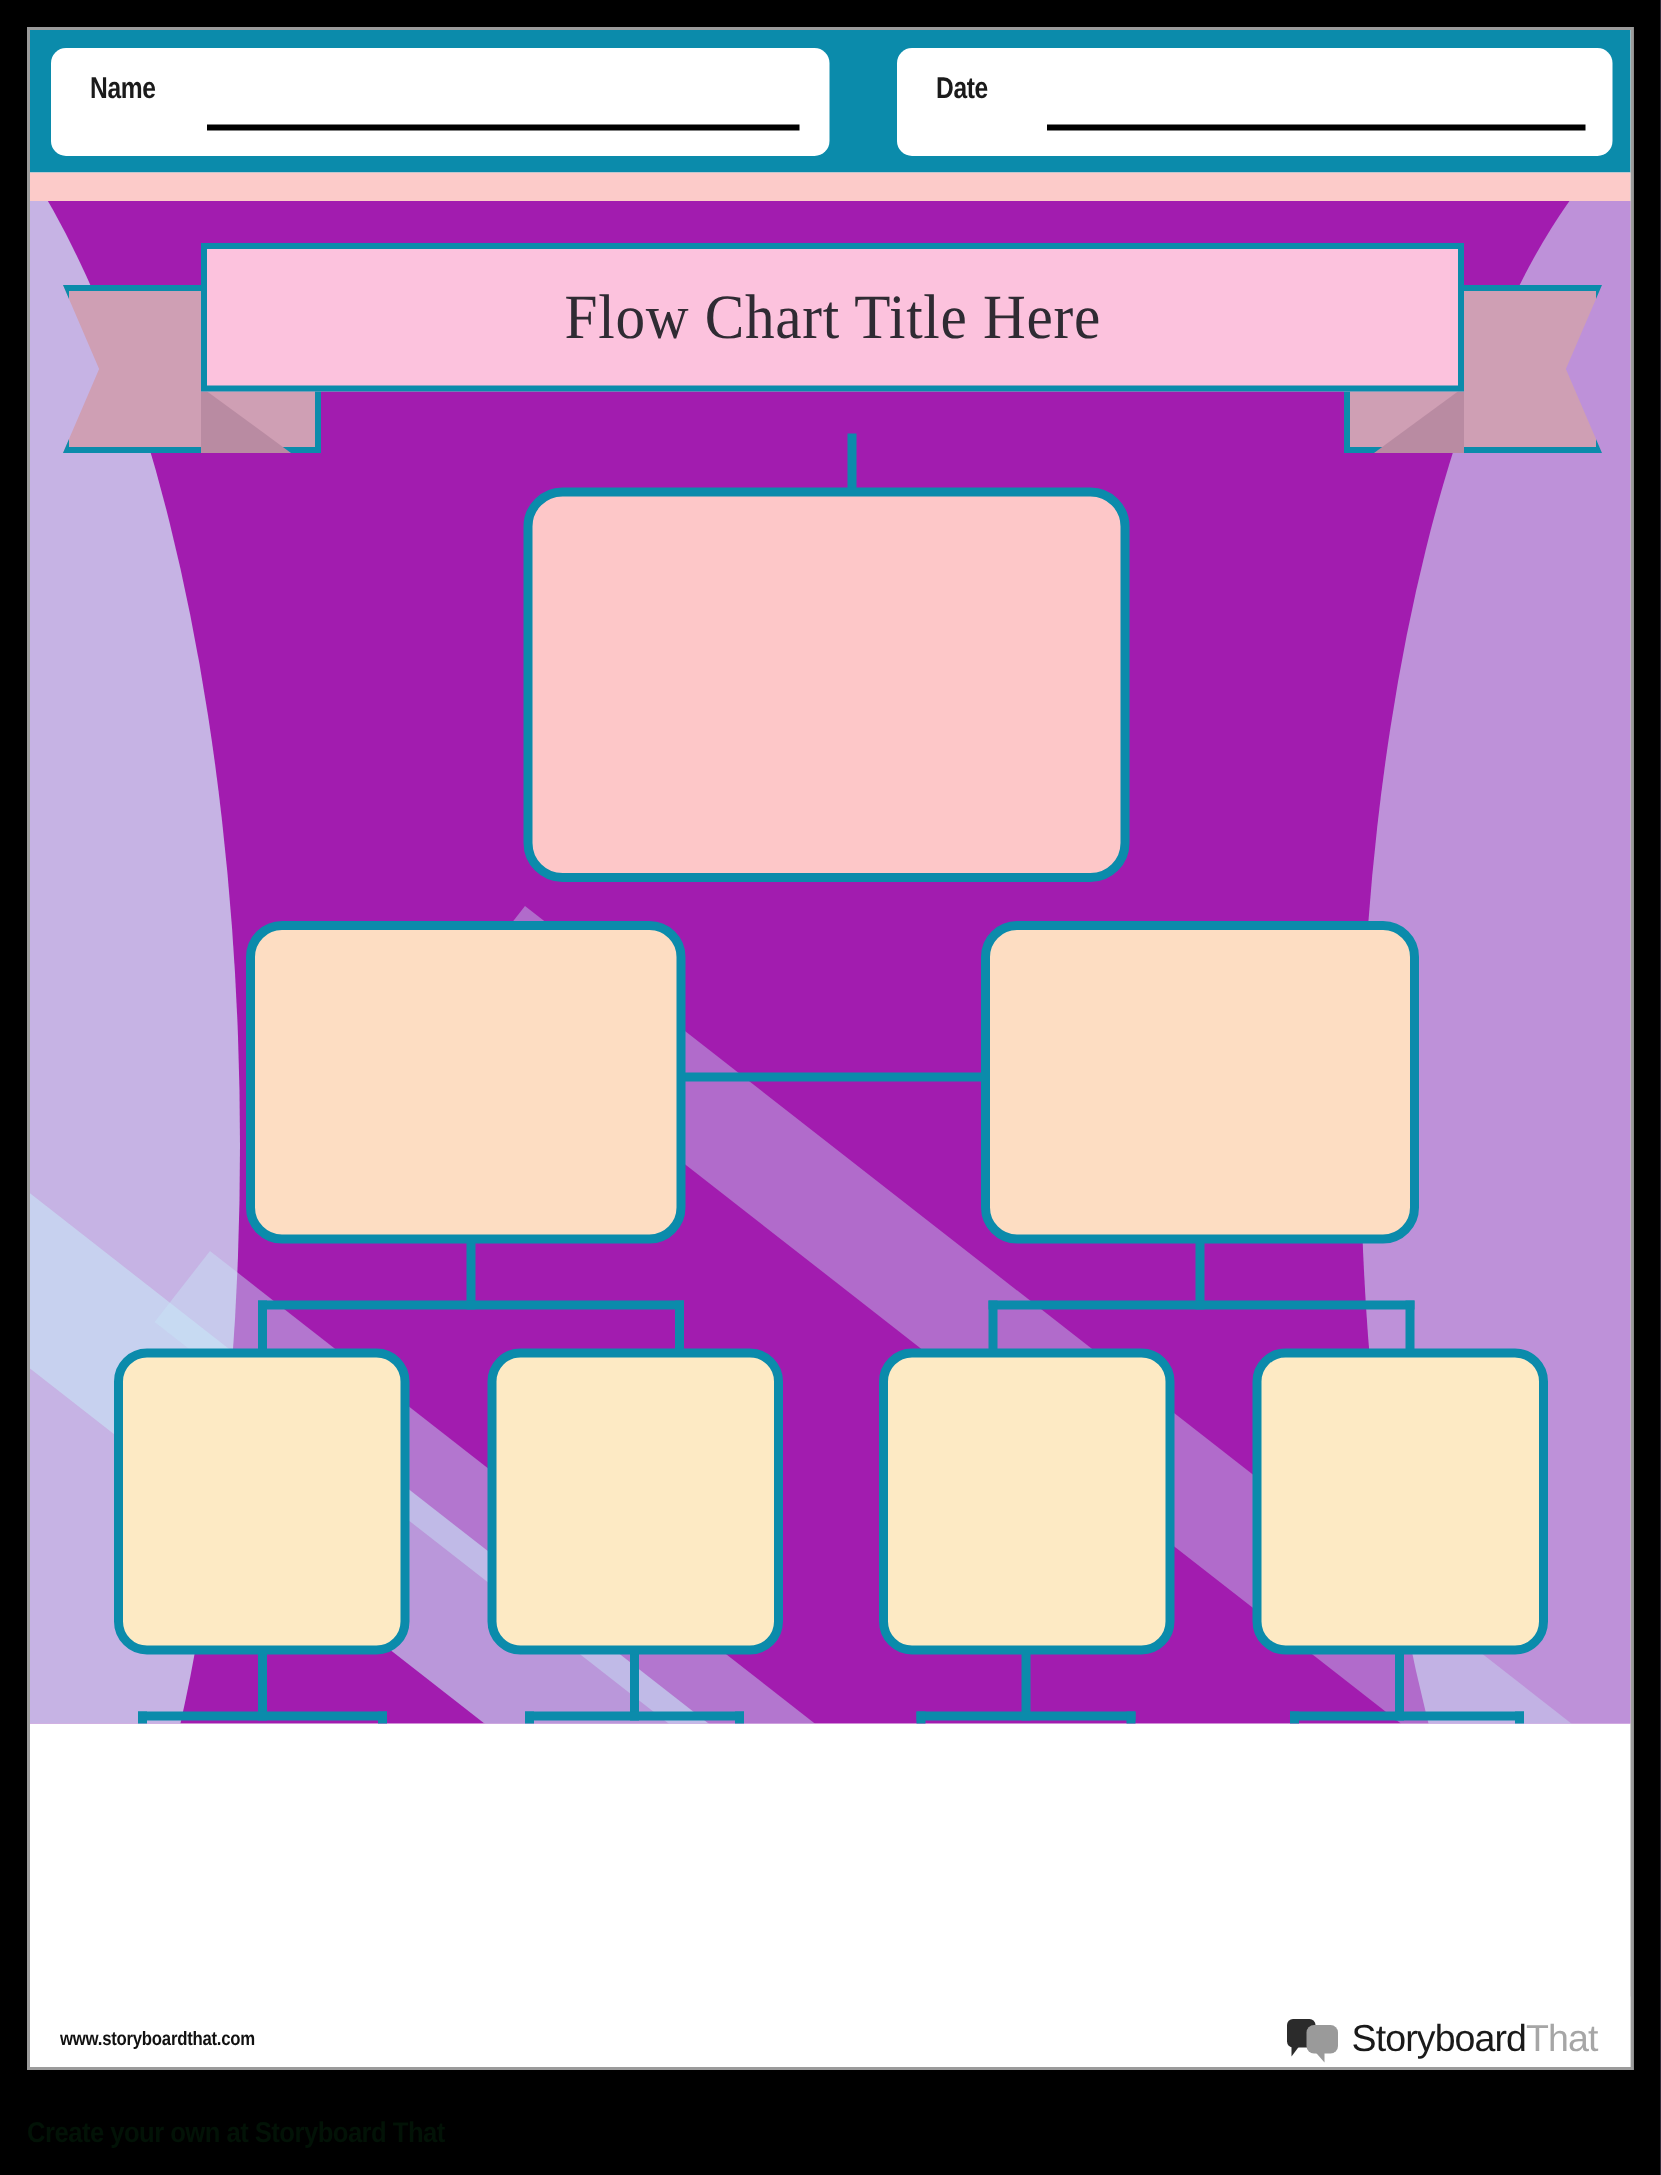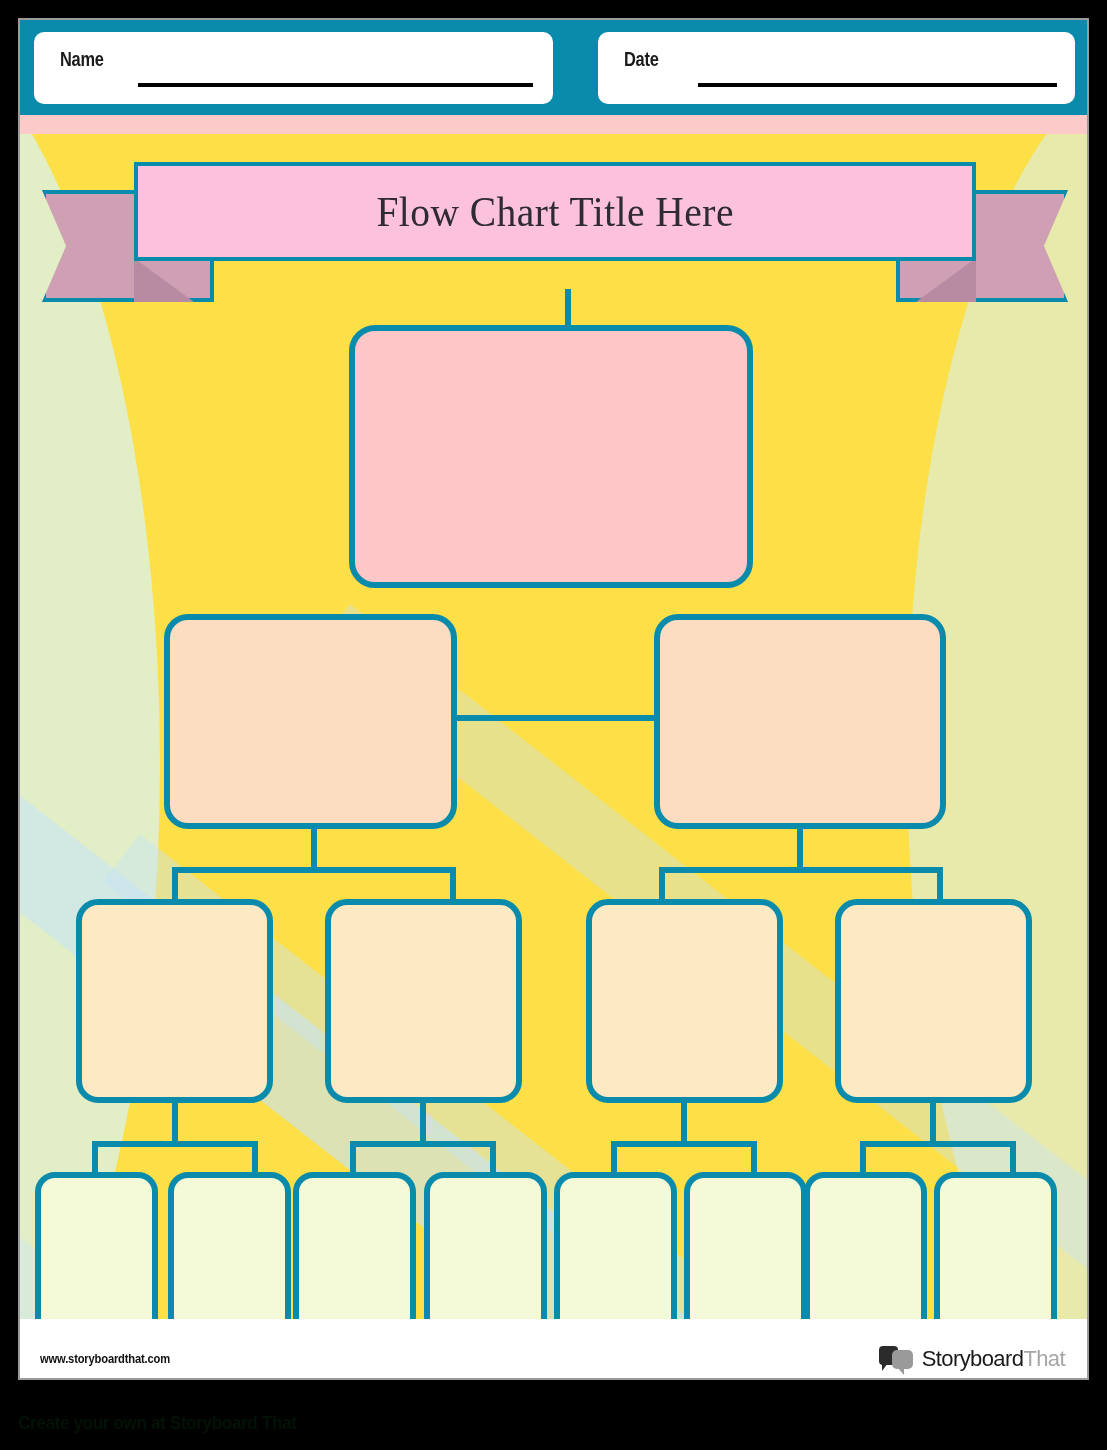--- a/index.html
+++ b/index.html
@@ -79,22 +79,22 @@
     height: 19px;
     background: #fccbc9;
   }
 
   
   .body-area {
     position: absolute;
     left: 0;
     top: 114px;
     width: 100%;
-    height: 1185px;
-    background: #fde047;
+    height: 1015px;
+    background: #a21caf;
     overflow: hidden;
   }
   
   .swoosh {
     position: absolute;
     background: #c8e4f6;
     opacity: 0.62;
     transform: rotate(38deg);
     transform-origin: top left;
     pointer-events: none;
@@ -245,21 +245,21 @@
     position: absolute; left: 13px; top: 6px;
     width: 21px; height: 19px;
     background: #9a9a9a; border-radius: 5px;
   }
   .bub-gray::after {
     content: ""; position: absolute;
     left: 5px; top: 17px;
     border-right: 7px solid #9a9a9a;
     border-bottom: 8px solid transparent;
   }
-  .logo-word { font-size: 22px; letter-spacing: -0.6px; }
+  .logo-word { font-size: 25px; letter-spacing: -0.6px; }
   .logo-word .b { color: #1a1a1a; }
   .logo-word .g { color: #a6a6a6; }
 
   
   .outside-caption {
     position: absolute;
     left: 18px;
     top: 1412px;
     font-family: "Liberation Sans", sans-serif;
     font-weight: bold;

